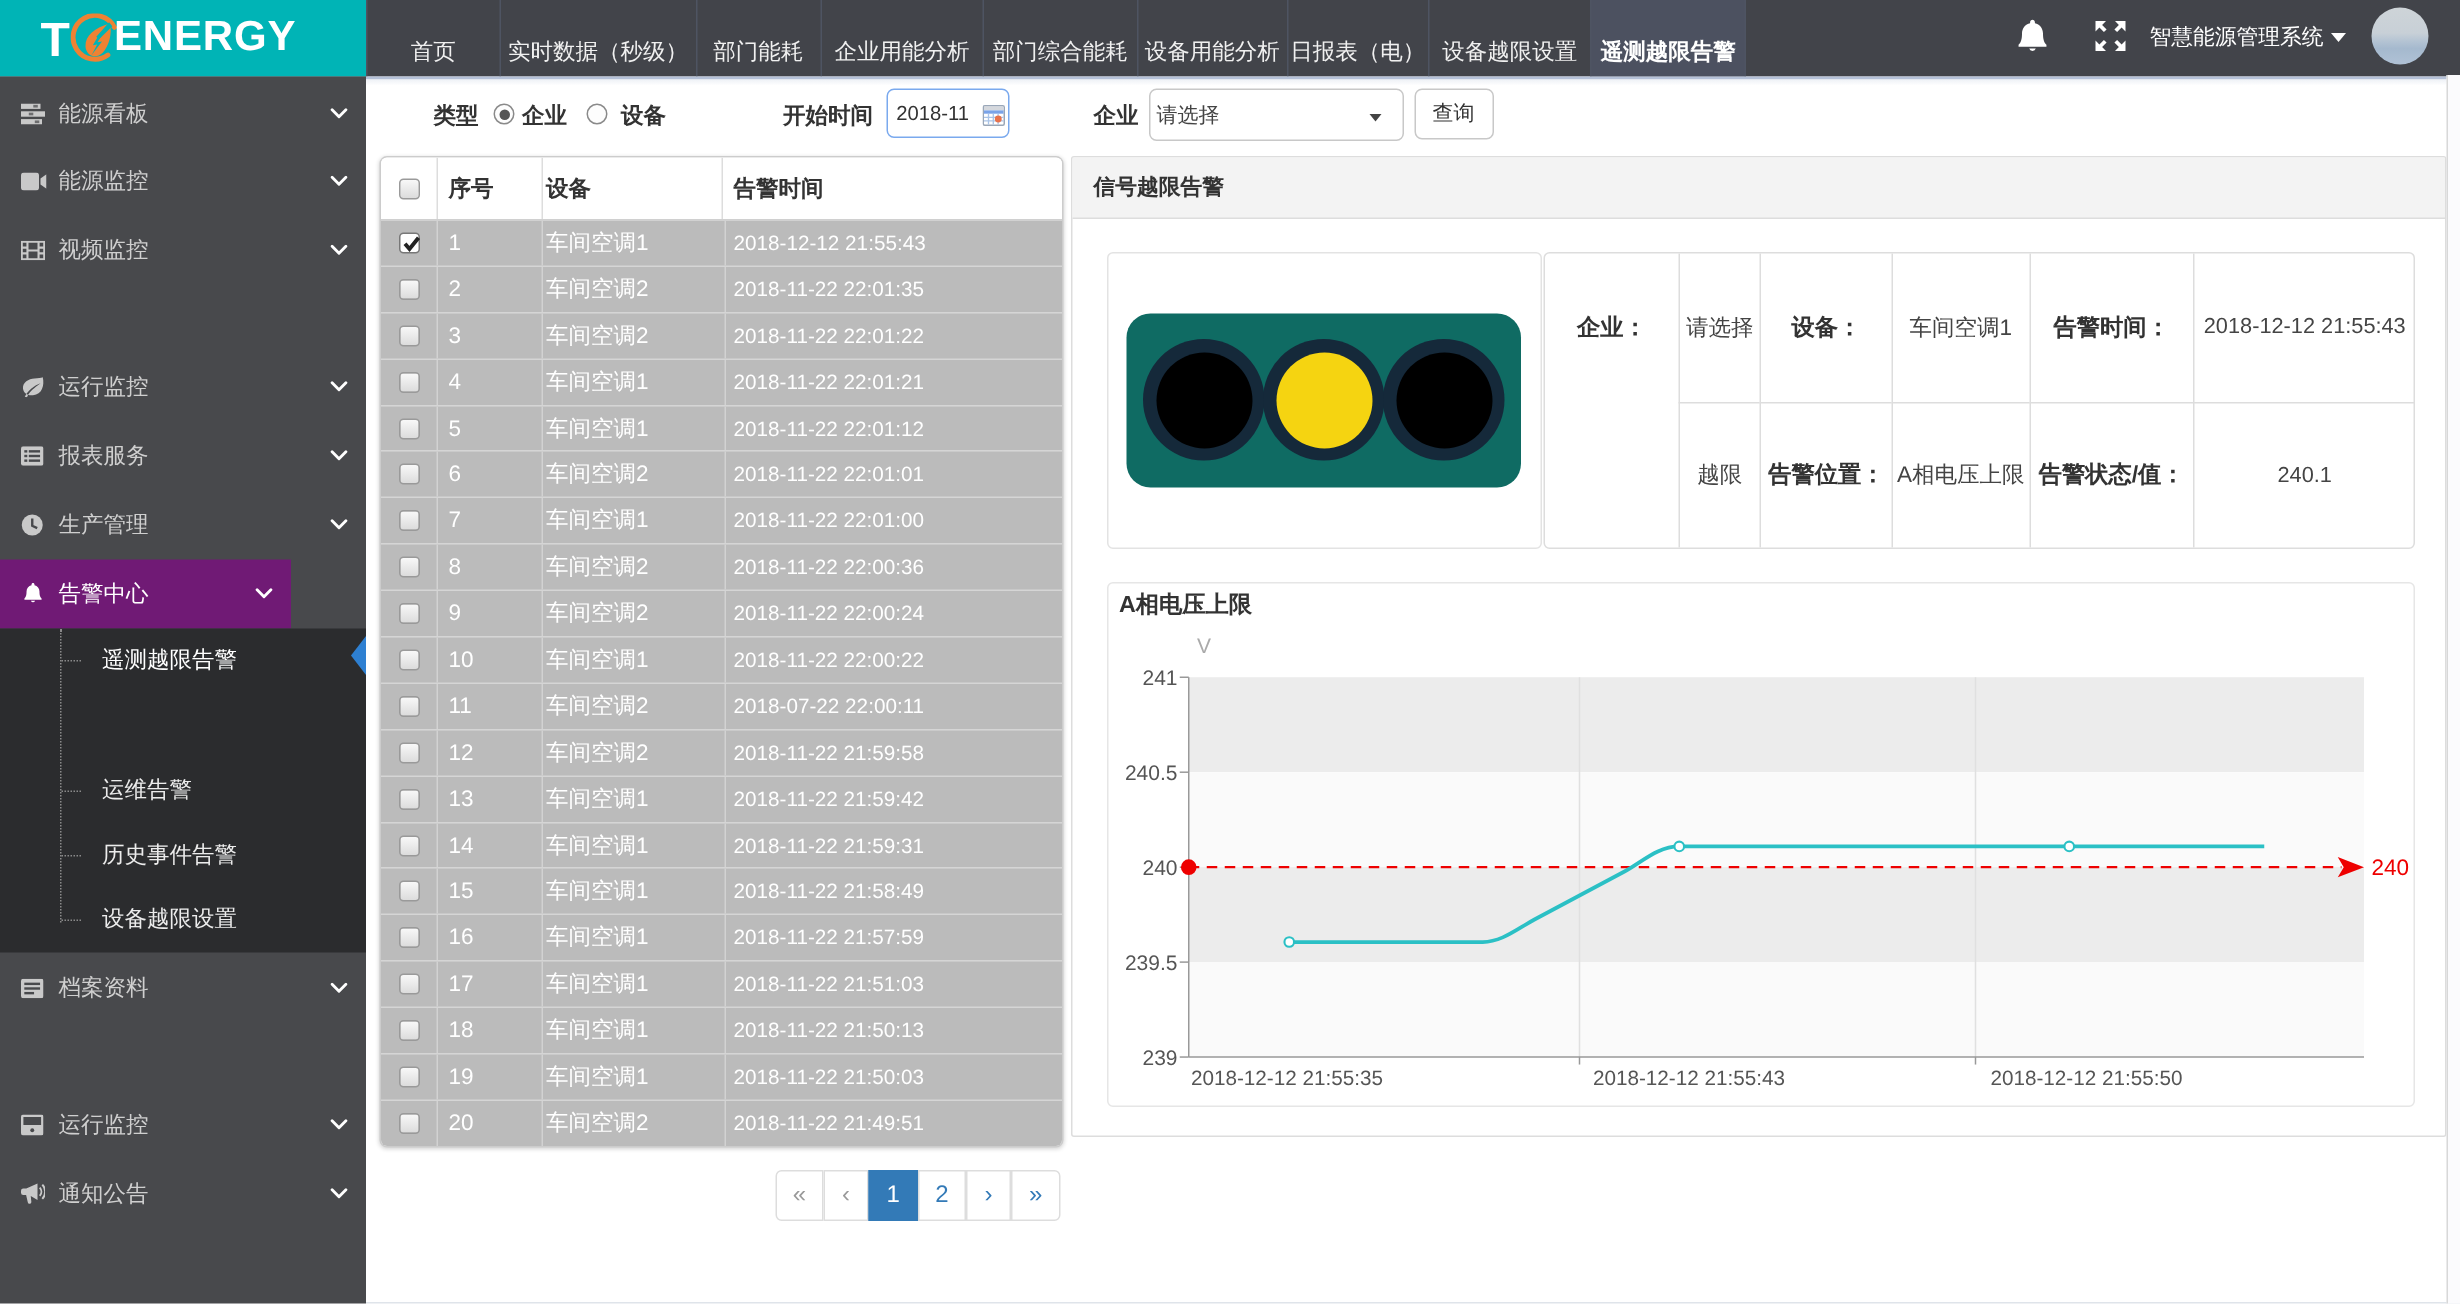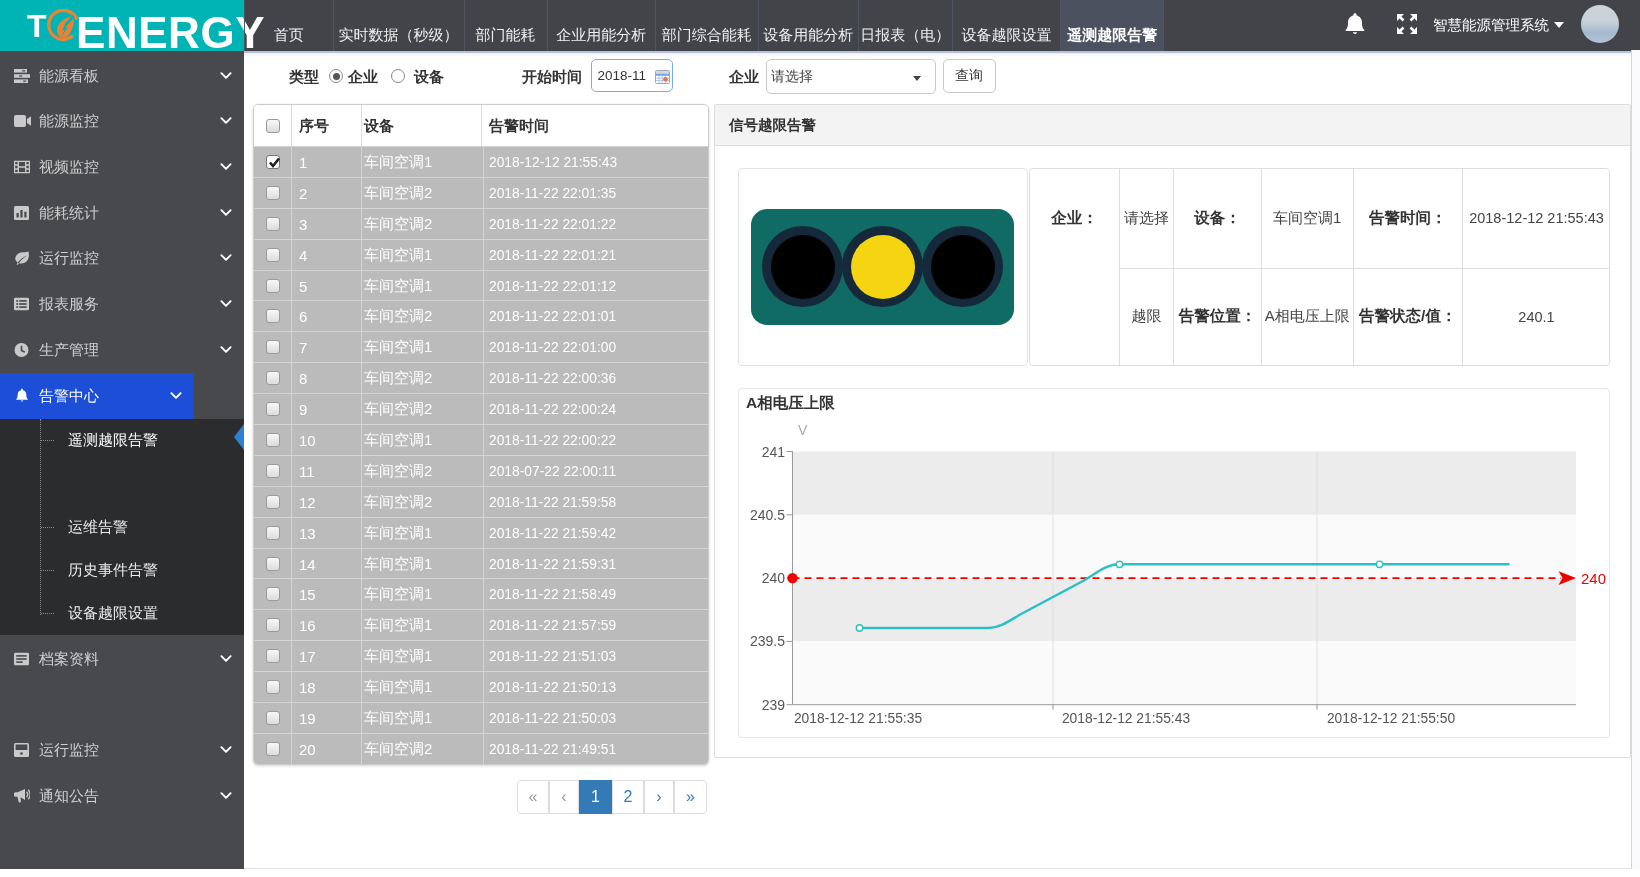--- a/index.html
+++ b/index.html
@@ -10,21 +10,21 @@
 #logo{position:absolute;left:0;top:0;width:244px;height:51px;background:#00b4b6;color:#fff}
 .nv{position:absolute;top:0;height:51px;padding-top:27px;line-height:16px;text-align:center;color:#f0f0f0;font-size:15px;border-left:1px solid #4e5462;white-space:nowrap}
 .nvon{background:#4c5160;color:#fff;font-weight:bold;border-right:1px solid #4e5462}
 
 #sb{position:absolute;left:0;top:51px;width:244px;height:817.5px;background:#48494c}
 .mi{position:absolute;left:0;width:244px;height:46px;color:#cfcfcf;font-size:15px}
 .mi .tx{position:absolute;left:39px;top:50%;transform:translateY(-50%)}
 .mi svg.ic{position:absolute;left:14px;top:50%;transform:translateY(-50%)}
 .mi svg.ch{position:absolute;right:12px;top:50%;transform:translateY(-50%)}
 #subwrap{position:absolute;left:0;top:322.1px;width:244px;height:261.7px}
-#alarmrow{position:absolute;left:0;top:0;width:194px;height:45.7px;background:#1d4ed8;color:#fff}
+#alarmrow{position:absolute;left:0;top:0;width:194px;height:45.7px;background:#701a75;color:#fff}
 #subs{position:absolute;left:0;top:45.7px;width:244px;height:216px;background:#2b2c2e}
 .si{position:absolute;left:0;width:244px;height:43.2px;color:#e3e3e3;font-size:15px}
 .si .tx{position:absolute;left:68px;top:50%;transform:translateY(-50%)}
 .dotv{position:absolute;left:40px;top:0;width:0;height:196px;border-left:1px dotted #8a8a8a}
 .doth{position:absolute;left:41px;width:13px;height:0;border-top:1px dotted #8a8a8a}
 .tri{position:absolute;left:234px;top:5.3px;width:0;height:0;border-right:10px solid #2e80d2;border-top:13.8px solid transparent;border-bottom:13.8px solid transparent}
 
 .lb{position:absolute;font-size:15px;font-weight:bold;color:#333;white-space:nowrap}
 .radio{position:absolute;width:14px;height:14px;border-radius:50%;border:1px solid #8a8a8a;background:#fdfdfd}
 .radio.sel:after{content:"";position:absolute;left:2.5px;top:2.5px;width:7px;height:7px;border-radius:50%;background:#555}
@@ -66,21 +66,21 @@
 <body>
 <div id="hd">
     <div id="logo">
  <div style="position:absolute;left:27px;top:8px;font-weight:bold;font-size:32px;letter-spacing:0px">T</div>
  <svg style="position:absolute;left:47px;top:9px" width="34" height="36" viewBox="0 0 34 36">
   <path d="M 24.9 27.7 A 14.6 14.6 0 1 1 29.3 9.2" fill="none" stroke="#ee8233" stroke-width="3.3" stroke-linecap="round"></path>
   <path d="M 26.3 6.6 C 27.9 13.5 25.6 21.6 21.5 26.2 C 16.2 31.4 10.2 27.2 10 22 C 9.7 14.5 16.2 9.5 26.3 6.6 Z" fill="#ee8233"></path>
   <path d="M 17.2 15.5 L 25.7 5.8 L 27.9 8.5 L 19 17.1 Z" fill="#00b4b6"></path>
   <path d="M 19.8 12.8 L 14.9 21.2 L 17.8 20.6 L 14 27.9 L 21 18.6 L 18 19.2 L 22 12.9 Z" fill="#00b4b6"></path>
  </svg>
- <div style="position:absolute;left:76px;top:8px;font-weight:bold;font-size:44px;letter-spacing:0.55px">ENERGY</div>
+ <div style="position:absolute;left:76px;top:8px;font-weight:bold;font-size:28px;letter-spacing:0.55px">ENERGY</div>
 </div>
 <div class="nv" style="left:244px;width:88.5px">首页</div>
 <div class="nv" style="left:332.5px;width:131.2px">实时数据（秒级）</div>
 <div class="nv" style="left:463.7px;width:82.8px">部门能耗</div>
 <div class="nv" style="left:546.5px;width:108.5px">企业用能分析</div>
 <div class="nv" style="left:655px;width:102.7px">部门综合能耗</div>
 <div class="nv" style="left:757.7px;width:99.9px">设备用能分析</div>
 <div class="nv" style="left:857.6px;width:94.1px">日报表（电）</div>
 <div class="nv" style="left:951.7px;width:108.5px">设备越限设置</div>
 <div class="nv nvon" style="left:1060.2px;width:104px">遥测越限告警</div>
@@ -125,34 +125,20 @@
       <span class="tx">能源监控</span>
       <svg class="ch" width="12" height="8" viewBox="0 0 12 8">
         <path d="M1.4 1.2 L6 5.8 L10.6 1.2" stroke="#fff" stroke-width="1.9" fill="none" stroke-linecap="round" stroke-linejoin="round"></path>
       </svg>
     </div>
 <div class="mi" style="top:92.9px">
       <svg class="ic" width="16" height="13" viewBox="0 0 16 13">
         <path d="M0 0 h16 v13 h-16 Z M1.2 1.4 v2.4 h2.4 v-2.4 Z M1.2 5.3 v2.4 h2.4 v-2.4 Z M1.2 9.2 v2.4 h2.4 v-2.4 Z M12.4 1.4 v2.4 h2.4 v-2.4 Z M12.4 5.3 v2.4 h2.4 v-2.4 Z M12.4 9.2 v2.4 h2.4 v-2.4 Z M5 1.4 v4.4 h6 v-4.4 Z M5 7.2 v4.4 h6 v-4.4 Z" fill="#c9c9c9" fill-rule="evenodd"></path>
       </svg>
       <span class="tx">视频监控</span>
-      <svg class="ch" width="12" height="8" viewBox="0 0 12 8">
-        <path d="M1.4 1.2 L6 5.8 L10.6 1.2" stroke="#fff" stroke-width="1.9" fill="none" stroke-linecap="round" stroke-linejoin="round"></path>
-      </svg>
-    </div>
-<div class="mi" style="top:138.60000000000002px">
-      <svg class="ic" width="15" height="14" viewBox="0 0 15 14">
-        <rect x="0" y="0" width="15" height="14" rx="1.5" fill="#c9c9c9"></rect>
-        <g fill="#48494c">
-          <rect x="2.5" y="7" width="2.2" height="4.5"></rect>
-          <rect x="6.4" y="4" width="2.2" height="7.5"></rect>
-          <rect x="10.3" y="5.8" width="2.2" height="5.7"></rect>
-        </g>
-      </svg>
-      <span class="tx">能耗统计</span>
       <svg class="ch" width="12" height="8" viewBox="0 0 12 8">
         <path d="M1.4 1.2 L6 5.8 L10.6 1.2" stroke="#fff" stroke-width="1.9" fill="none" stroke-linecap="round" stroke-linejoin="round"></path>
       </svg>
     </div>
 <div class="mi" style="top:184.3px">
       <svg class="ic" width="16" height="14" viewBox="0 0 16 14">
         <path d="M14.5 0.5 C 15.8 6 14 12 8 12.5 C 4 13 1.5 10.5 1.3 7.8 C 1.1 4 5 1.5 9 1.3 C 11.5 1.2 13.3 1 14.5 0.5 Z M 2.5 13.5 C 5 9 9 6 13 4.5 C 9 7.5 5.5 10 4 13.8 Z" fill="#c9c9c9" fill-rule="evenodd"></path>
       </svg>
       <span class="tx">运行监控</span>
       <svg class="ch" width="12" height="8" viewBox="0 0 12 8">

